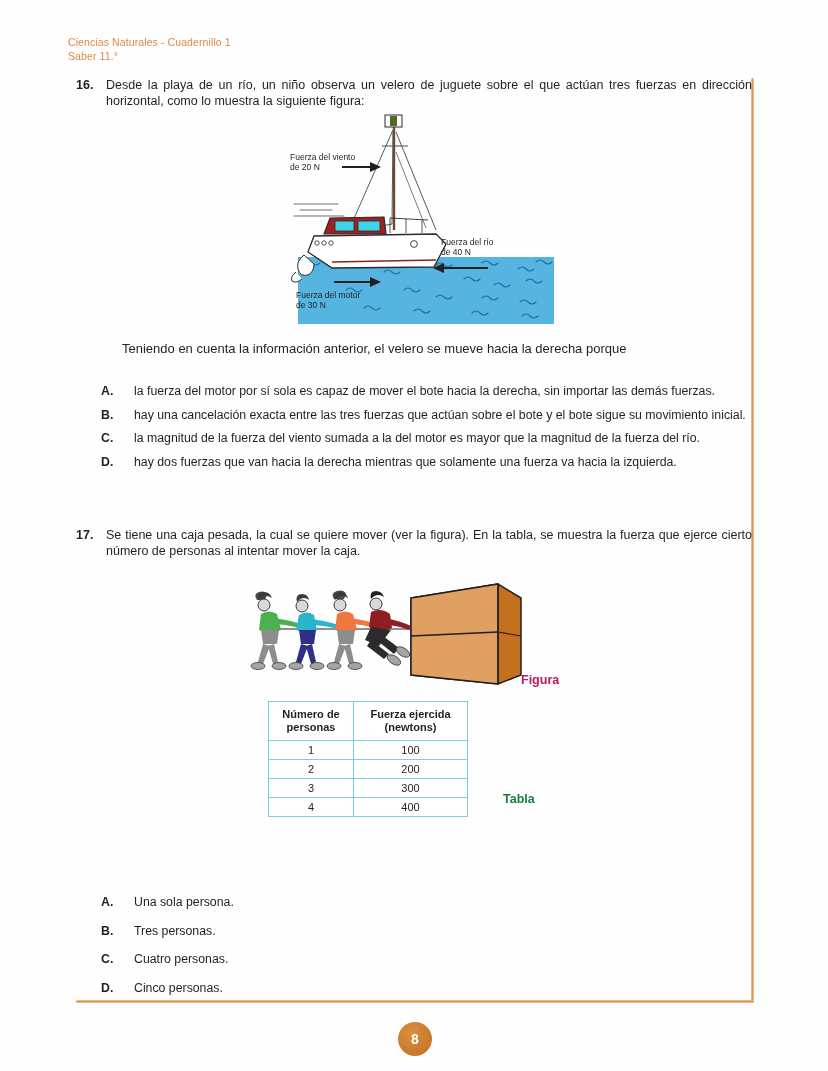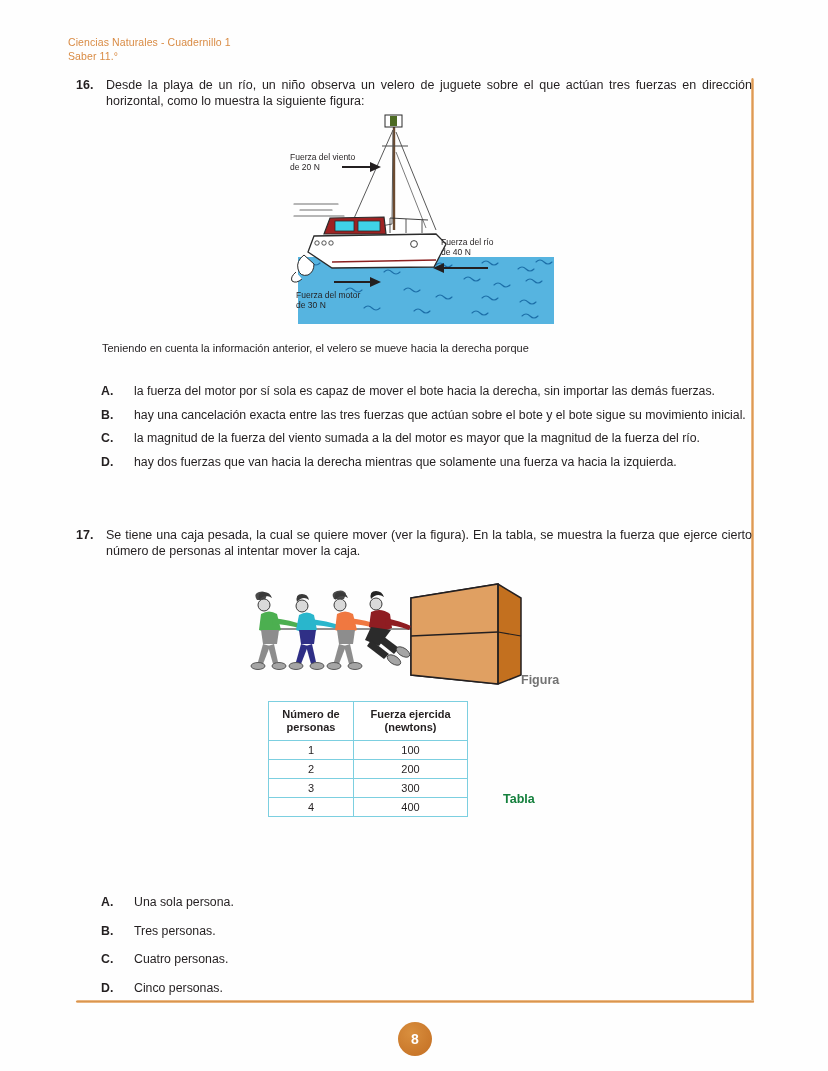--- a/index.html
+++ b/index.html
@@ -66,25 +66,26 @@
   .q-stem {
     margin-left: 30px;
     font-size: 12.5px;
     line-height: 15.5px;
     text-align: justify;
     width: 646px;
   }
 
   .lead-text {
     position: absolute;
-    font-size: 11px;
+    font-size: 13px;
     line-height: 15.5px;
     color: #231f20;
     width: 650px;
     text-align: justify;
+    margin-left: 20px;
   }
 
   
   .options { position: absolute; width: 680px; }
   .option {
     display: flex;
     margin-bottom: 8px;
     font-size: 12.3px;
     line-height: 15.5px;
     color: #231f20;
@@ -114,21 +115,21 @@
     position: absolute;
     left: 243px;
     top: 572px;
     width: 290px;
     height: 118px;
   }
   .fig-caption {
     position: absolute;
     font-weight: bold;
     font-size: 12.5px;
-    color: #737373;
+    color: #be185d;
   }
 
   
   .data-table {
     position: absolute;
     left: 268px;
     top: 701px;
     width: 200px;
     border-collapse: collapse;
     background: #ffffff;

